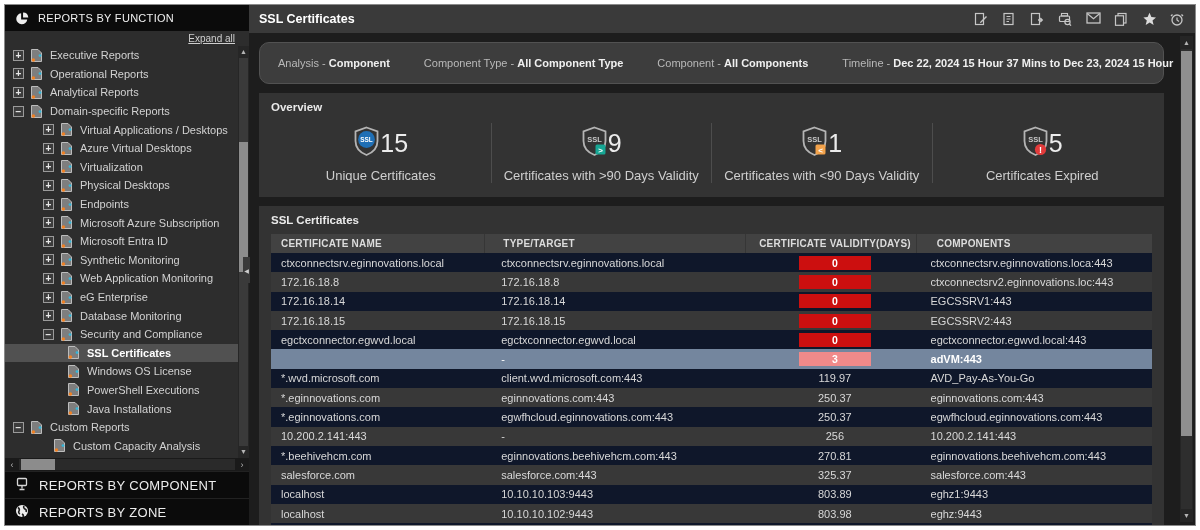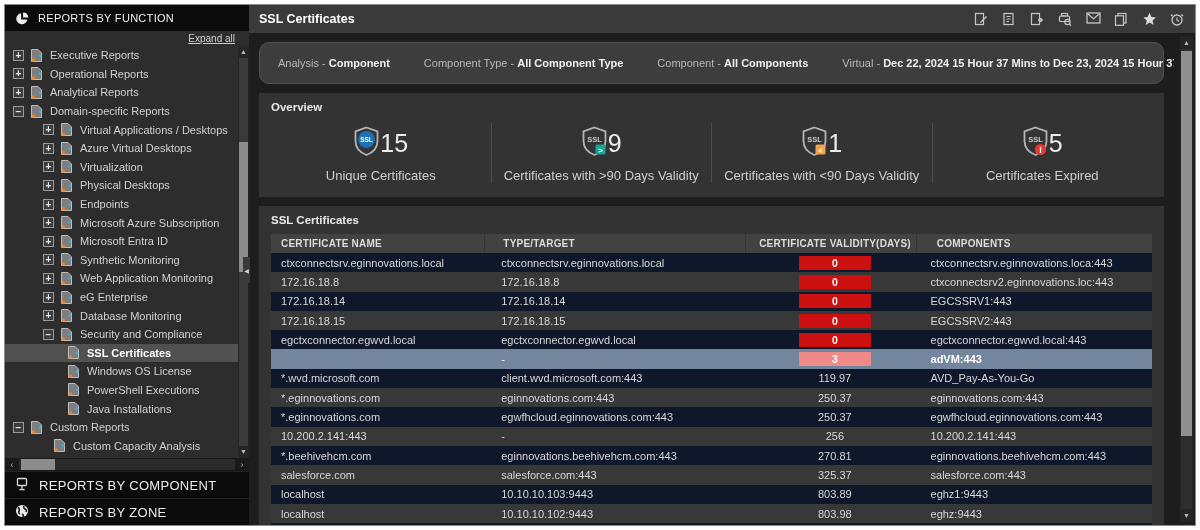--- a/index.html
+++ b/index.html
@@ -428,21 +428,21 @@
         </span>
     </div>
     <div class="main-body">
       <div class="panels">
 
         <div class="filterbar">
           <span style="display:flex;gap:34px;" id="filter-holder">
               <span class="filter-item"><span>Analysis</span> - <b>Component</b></span>
               <span class="filter-item"><span>Component Type</span> - <b>All Component Type</b></span>
               <span class="filter-item"><span>Component</span> - <b>All Components</b></span>
-              <span class="filter-item"><span>Virtual</span> - <b>Dec 22, 2024 15 Hour 37 Mins to Dec 23, 2024 15 Hour 37 Mins</b></span>
+              <span class="filter-item"><span>Timeline</span> - <b>Dec 22, 2024 15 Hour 37 Mins to Dec 23, 2024 15 Hour 37 Mins</b></span>
             </span>
 
         </div>
 
         <div class="panel ov-panel">
           <div class="panel-title">Overview</div>
           <div class="cards">
               <div class="card">
                 <div class="card-top">
                   <span><svg width="27" height="31" viewBox="0 0 27 31">

